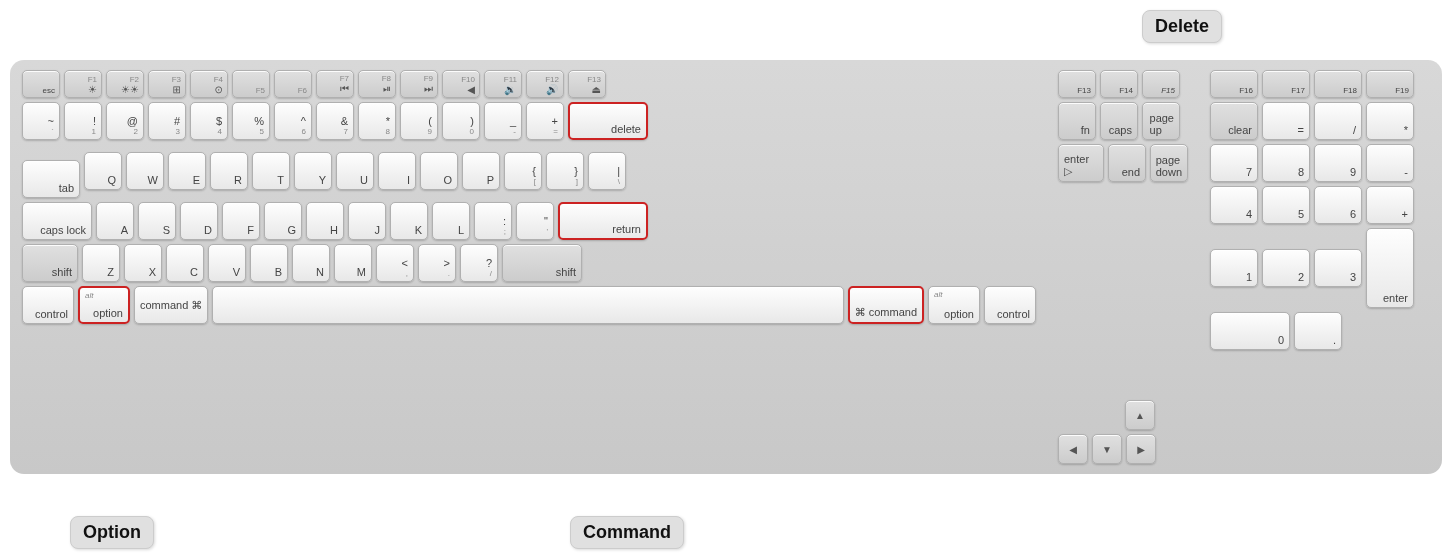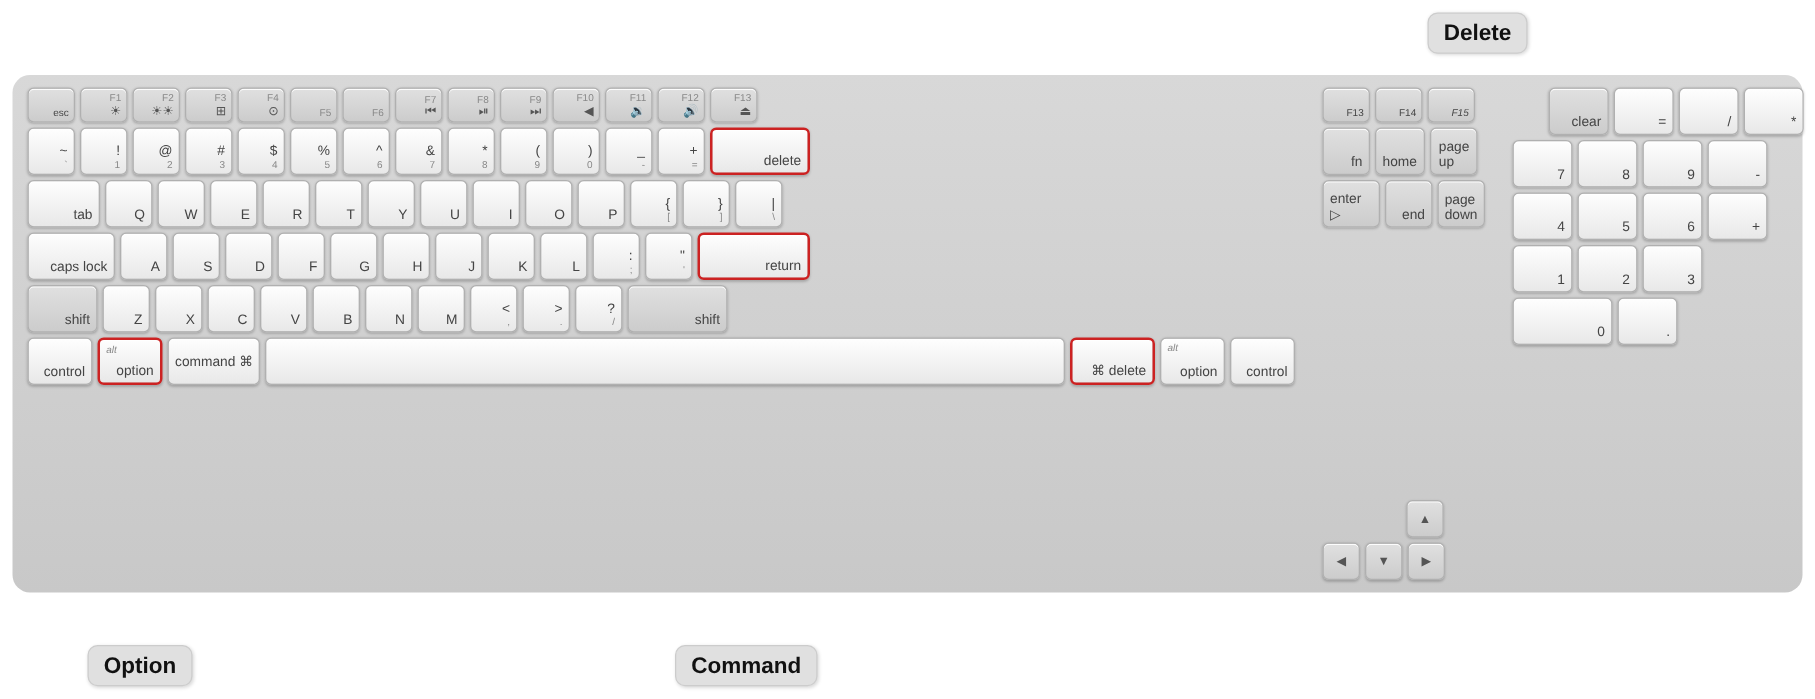--- a/index.html
+++ b/index.html
@@ -87,21 +87,21 @@
     }
 
     .key .sub-label {
       font-size: 8px;
       color: #888;
     }
     .key.wide-shift-l { min-width: 56px; }
     .key.wide-shift-r { min-width: 80px; }
     .key.space   { flex: 1; }
     .key.caps    { min-width: 70px; text-align: right; }
-    .key.tab     { min-width: 58px; }
+    .key.tab     { min-width: 58px; margin-top: 16px; }
     .key.delete  { min-width: 76px; }
     .key.return  { min-width: 78px; }
 
     .key.highlighted {
       border: 2px solid #cc2222;
       border-radius: 5px;
     }
 
     .key.gray-key {
       background: linear-gradient(180deg, #e0e0e0 0%, #cccccc 100%);
@@ -141,21 +141,21 @@
       top: 270px;
     }
 
     .tooltip-option {
       bottom: 10px;
       left: 70px;
     }
 
     .tooltip-command {
       bottom: 10px;
-      left: 540px;
+      left: 570px;
     }
 
     
     .numpad-row {
       display: flex;
       gap: 4px;
     }
 
     .key.numpad-enter {
       height: 80px;
@@ -473,21 +473,21 @@
         </div>
       <div class="key highlighted" style="min-width:52px;">
           <span class="top-label">alt</span>
           <span class="main-label">option</span>
         </div>
       <div class="key" style="min-width:68px;justify-content:center;">
           <span class="main-label">command ⌘</span>
         </div>
       <div class="key space"></div>
       <div class="key highlighted" style="min-width:68px;">
-          <span class="main-label">⌘ delete</span>
+          <span class="main-label">⌘ command</span>
         </div>
       <div class="key" style="min-width:52px;">
           <span class="top-label">alt</span>
           <span class="main-label">option</span>
         </div>
       <div class="key" style="min-width:52px;">
           <span class="main-label">control</span>
         </div>
     </div>
 
@@ -507,21 +507,21 @@
       <div class="key gray-key" style="min-width:38px;font-style:italic;">
           <span class="main-label">F15</span>
         </div>
     </div>
 
     <div class="key-row">
       <div class="key gray-key">
           <span class="main-label">fn</span>
         </div>
       <div class="key gray-key">
-          <span class="main-label">home</span>
+          <span class="main-label">caps</span>
         </div>
       <div class="key gray-key" style="font-size:8px;">
           <span class="main-label">page<br>up</span>
         </div>
     </div>
 
     <div class="key-row">
       <div class="key gray-key" style="font-size:8px;">
           <span class="main-label">enter ▷</span>
         </div>
@@ -545,23 +545,37 @@
         <div class="key arrow gray-key">▶</div>
       </div>
     </div>
 
   </div>
 
   <div class="separator"></div>
 
   <div class="numpad-block">
 
+    <div class="key-row fn-row">
+      <div class="key gray-key" style="min-width:48px;">
+          <span class="main-label">F16</span>
+        </div>
+      <div class="key gray-key" style="min-width:48px;">
+          <span class="main-label">F17</span>
+        </div>
+      <div class="key gray-key" style="min-width:48px;">
+          <span class="main-label">F18</span>
+        </div>
+      <div class="key gray-key" style="min-width:48px;">
+          <span class="main-label">F19</span>
+        </div>
+    </div>
 
     <div class="key-row numpad-row">
-      <div class="key gray-key" style="min-width:48px;margin-left:29px;">
+      <div class="key gray-key" style="min-width:48px;">
           <span class="main-label">clear</span>
         </div>
       <div class="key" style="min-width:48px;">
           <span class="main-label">=</span>
         </div>
       <div class="key" style="min-width:48px;">
           <span class="main-label">/</span>
         </div>
       <div class="key" style="min-width:48px;">
           <span class="main-label">*</span>
@@ -600,20 +614,23 @@
 
     <div class="key-row numpad-row">
       <div class="key" style="min-width:48px;">
           <span class="main-label">1</span>
         </div>
       <div class="key" style="min-width:48px;">
           <span class="main-label">2</span>
         </div>
       <div class="key" style="min-width:48px;">
           <span class="main-label">3</span>
+        </div>
+      <div class="key numpad-enter" style="min-width:48px;">
+          <span class="main-label">enter</span>
         </div>
     </div>
 
     <div class="key-row numpad-row">
       <div class="key numpad-zero">
           <span class="main-label">0</span>
         </div>
       <div class="key" style="min-width:48px;">
           <span class="main-label">.</span>
         </div>

